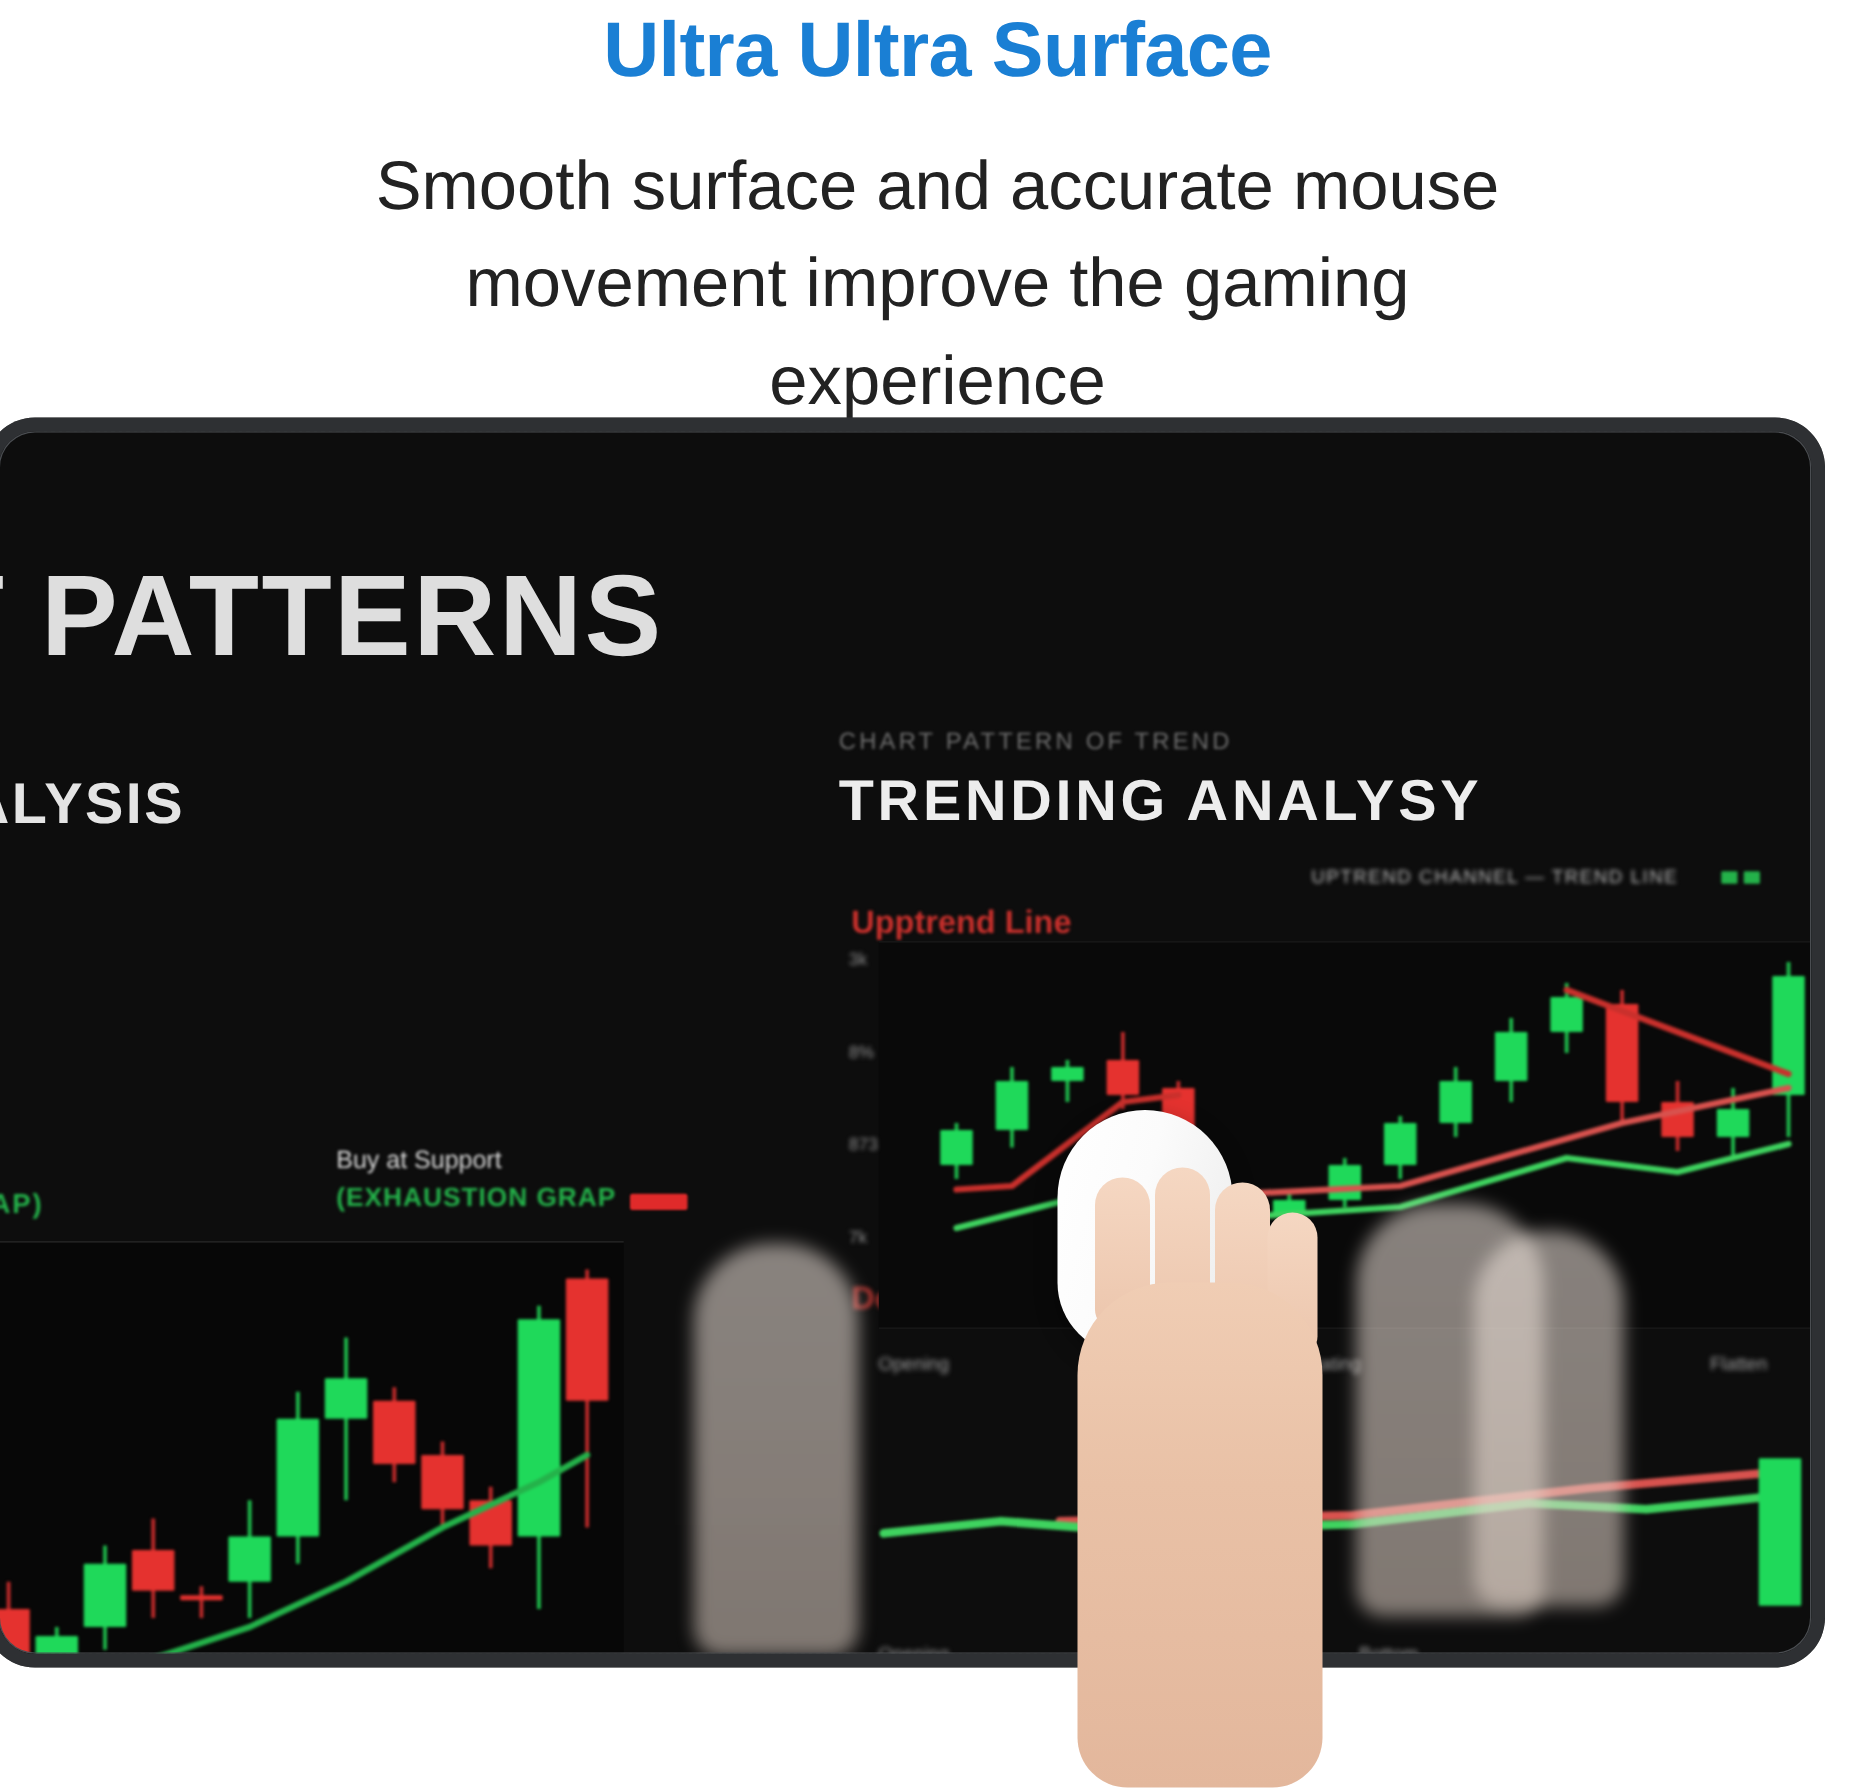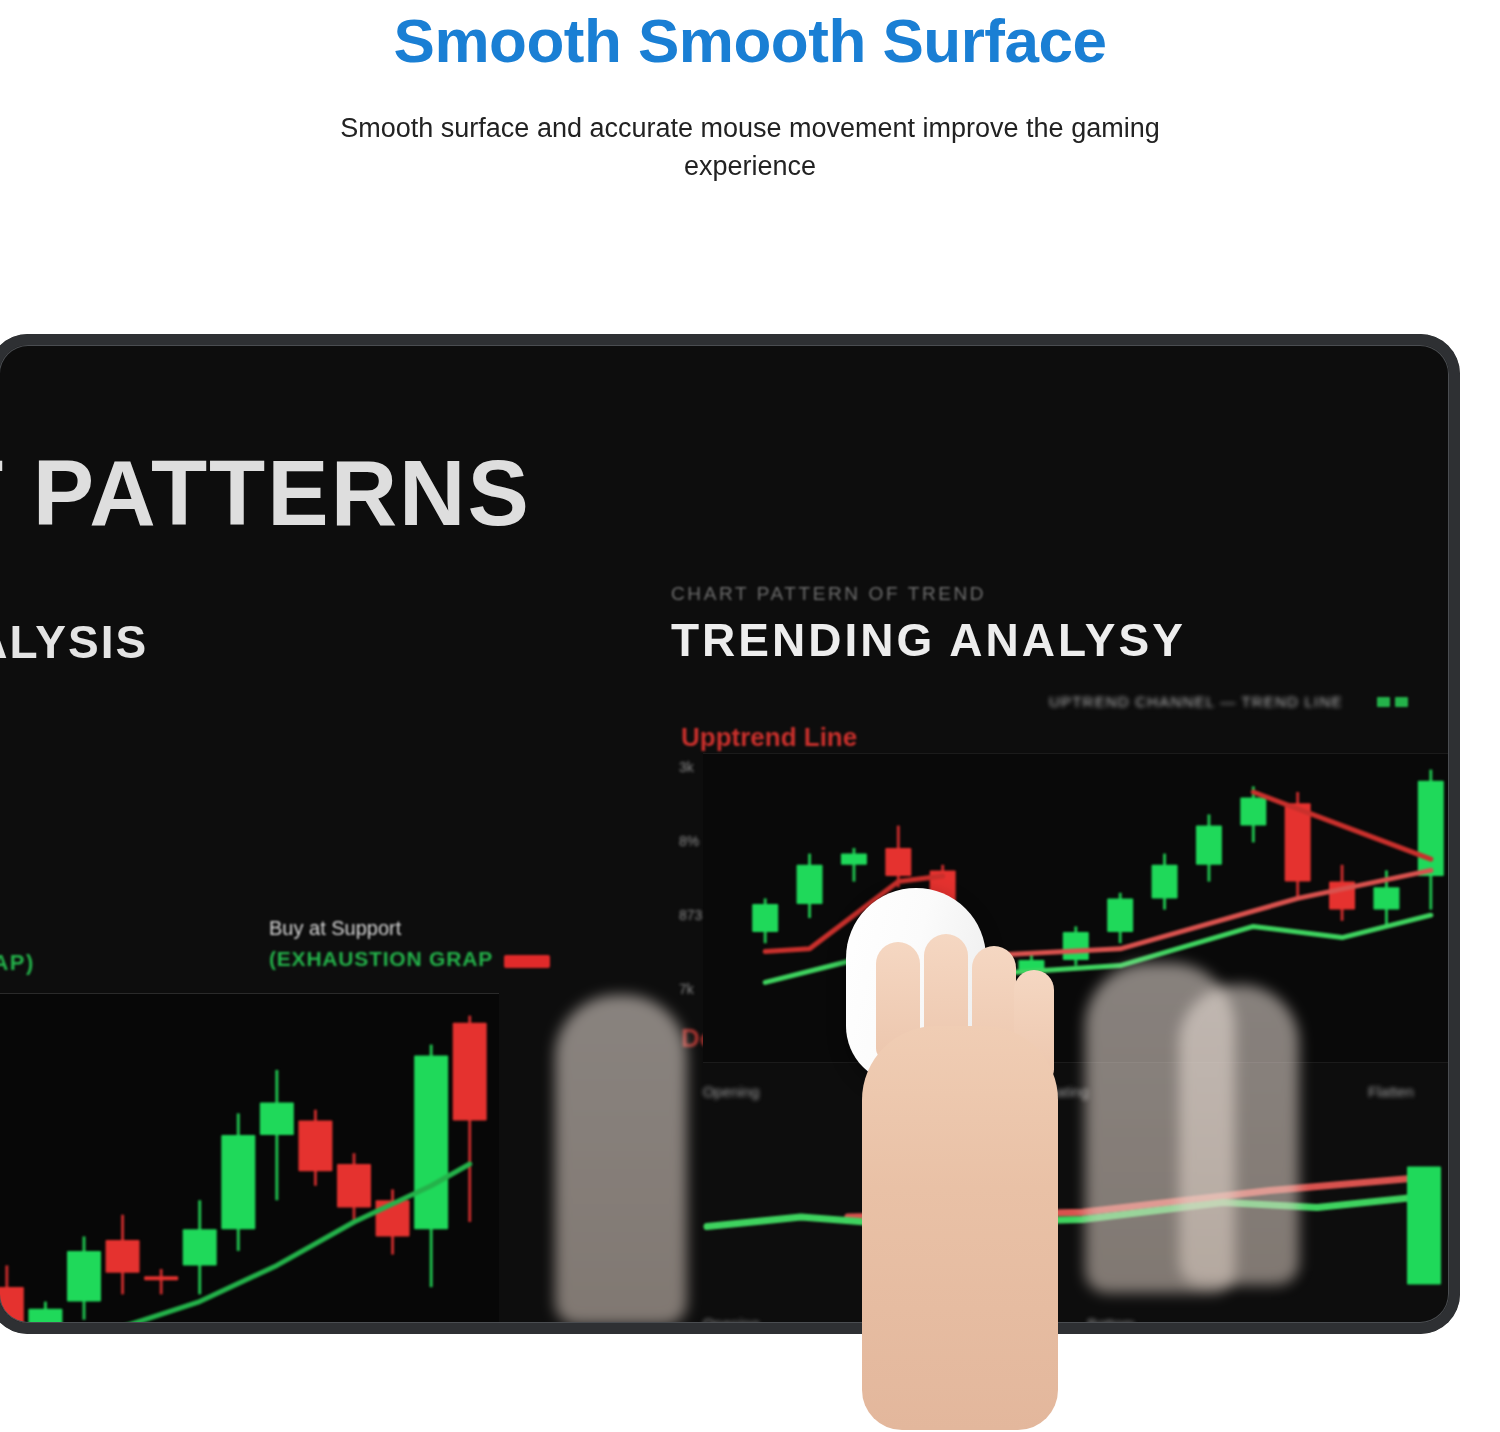--- a/index.html
+++ b/index.html
@@ -6,21 +6,21 @@
   html,body { width:1500px; height:1432px; background:#ffffff; }
   body { font-family:"Liberation Sans", sans-serif; overflow:hidden; position:relative; }
 
   
   #header { width:1500px; height:326px; background:#ffffff; text-align:center; }
   #headline {
     color:#1a7fd4; font-size:62px; font-weight:bold; letter-spacing:-0.5px;
     padding-top:8px; line-height:1.05; white-space:nowrap;
   }
   #subline {
-    color:#222; font-size:27px; font-weight:normal; line-height:1.42;
+    color:#222; font-size:55px; font-weight:normal; line-height:1.42;
     margin-top:36px; padding:0 300px;
   }
 
   
   #pad-wrap { position:absolute; left:-12px; top:334px; width:1472px; height:1000px; }
   #pad {
     position:absolute; inset:0;
     background:#141414;
     border-radius:40px;
     overflow:hidden;
@@ -138,21 +138,21 @@
   }
   #hand-main .fing {
     position:absolute; width:44px; border-radius:22px 22px 14px 14px;
     background:linear-gradient(180deg,#f5d7c2 0%,#ecc6ad 100%);
   }
 </style>
 </head>
 <body>
 
 <div id="header">
-  <div id="headline">Smooth Smooth Surface</div>
+  <div id="headline">Ultra Ultra Surface</div>
   <div id="subline">Smooth surface and accurate mouse movement improve the gaming experience</div>
 </div>
 
 <div id="pad-wrap">
   <div id="pad">
     <div id="pad-surface">
 
       <div id="pad-title">T PATTERNS</div>
 
       <div id="left-panel">

